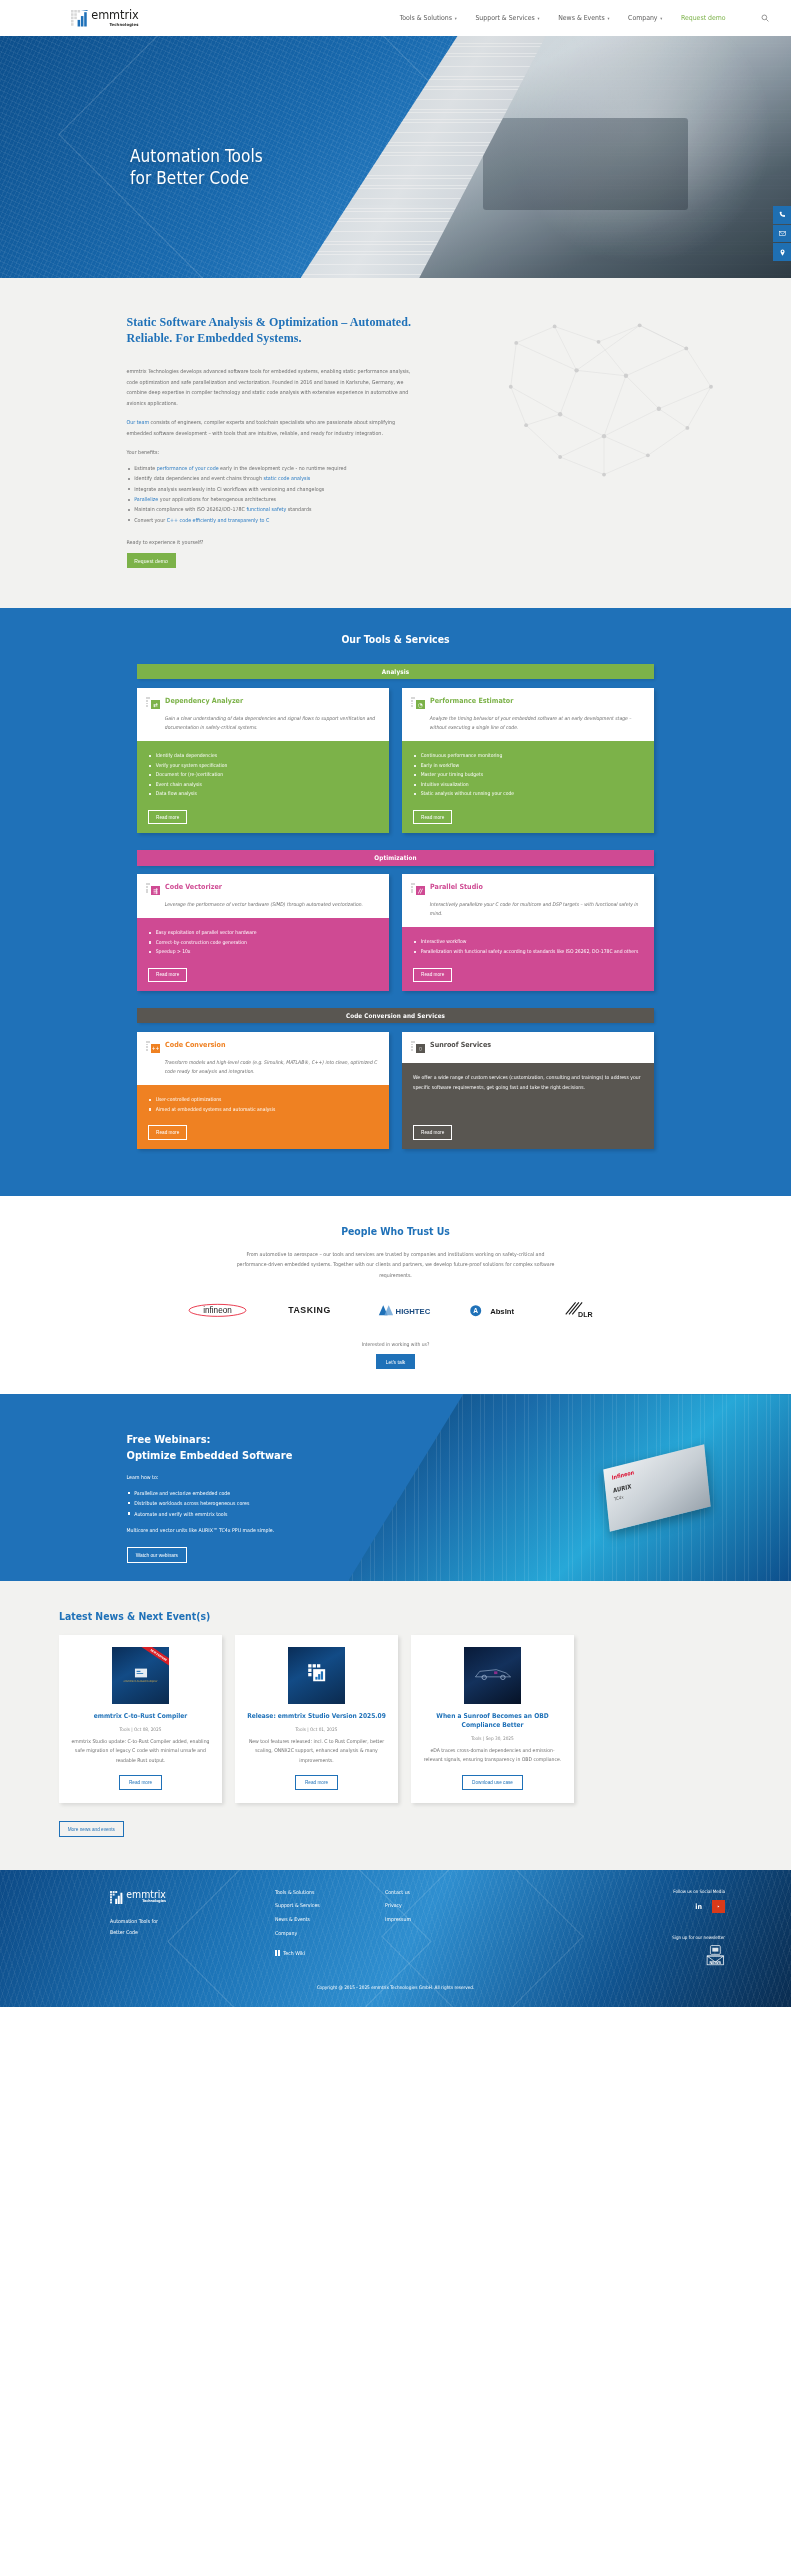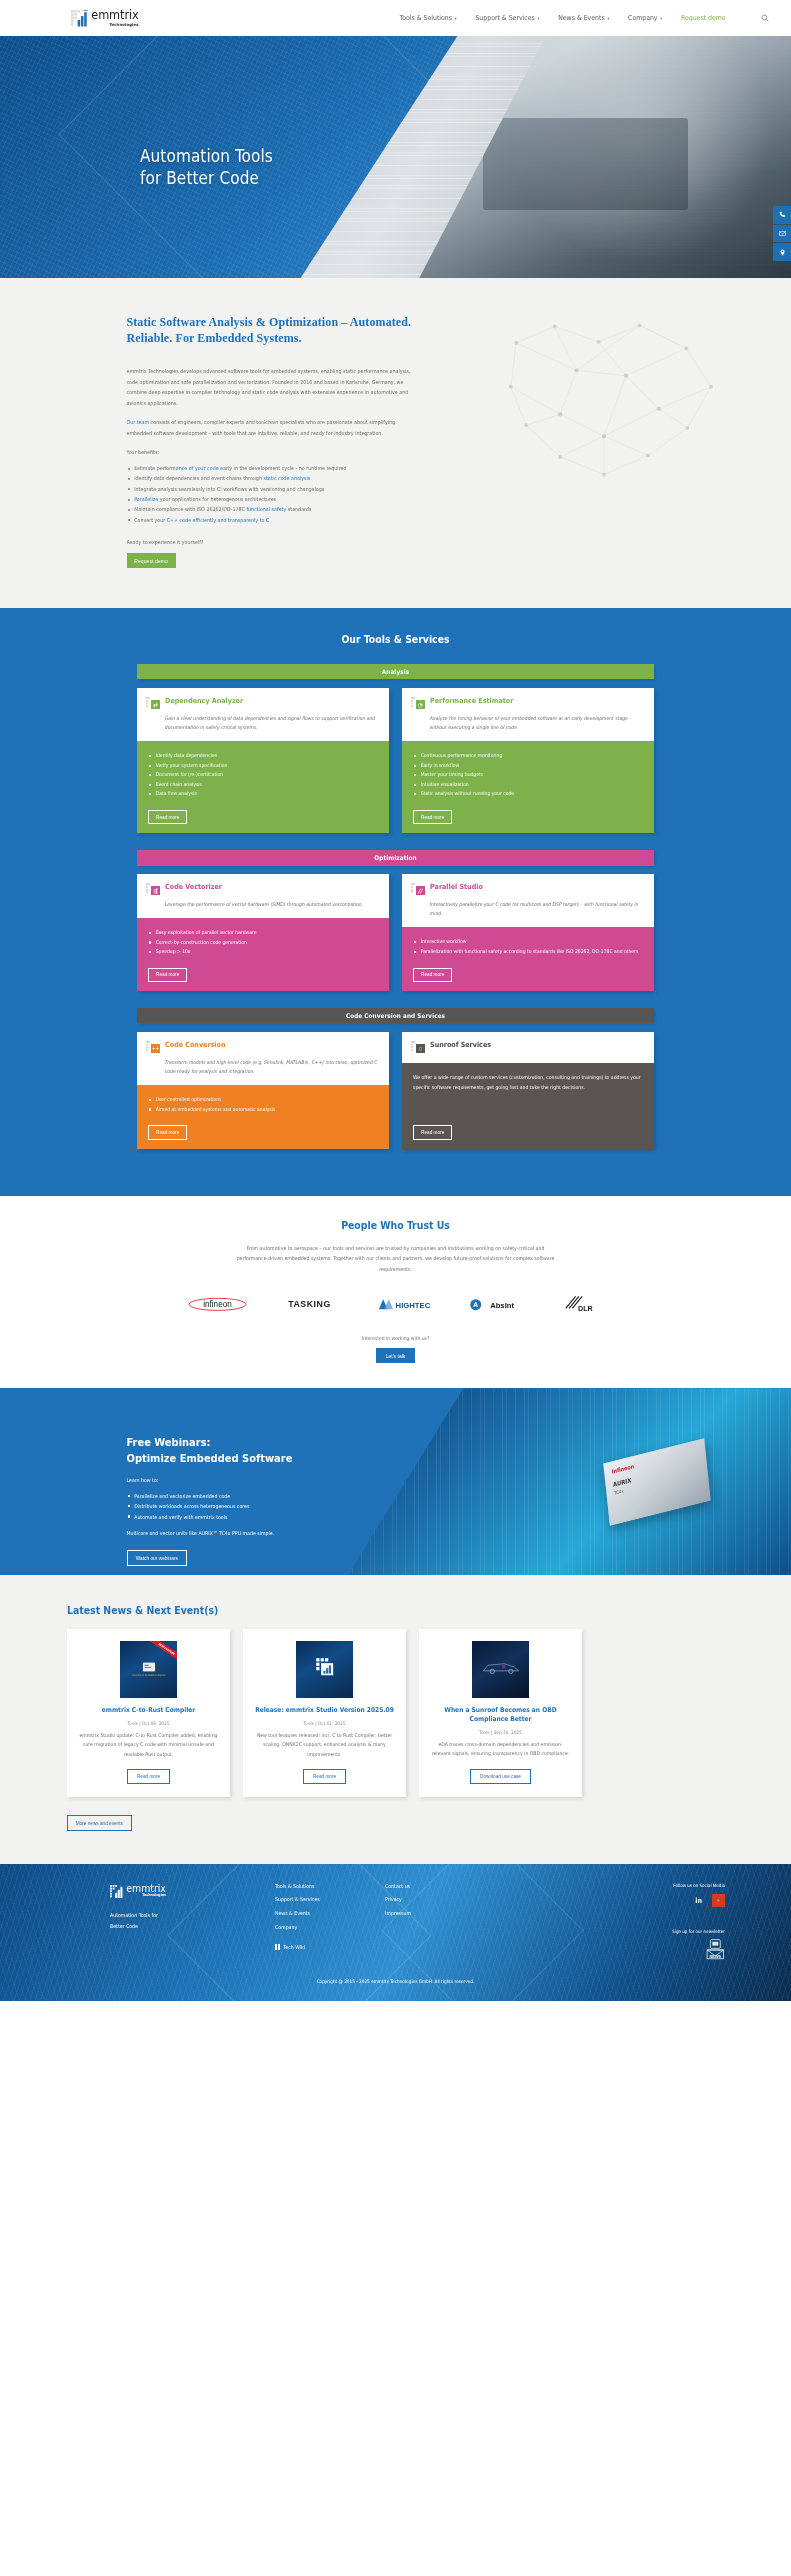--- a/index.html
+++ b/index.html
@@ -35,21 +35,21 @@
     clip-path:polygon(32% 0,100% 0,100% 100%,0 100%);}
   .hero-photo{position:absolute;top:0;right:0;width:50%;height:100%;
     background:
       radial-gradient(circle at 62% 40%, rgba(255,255,255,.35), rgba(255,255,255,0) 46%),
       linear-gradient(155deg,#d8dee3 0%,#cdd5da 22%,#8d9aa4 48%,#4c5b66 74%,#2b3840 100%);
     clip-path:polygon(38% 0,100% 0,100% 100%,6% 100%);opacity:.96;}
   .hero-photo:after{content:"";position:absolute;left:22%;top:34%;width:52%;height:38%;
     background:linear-gradient(160deg,#5b6a76,#313d46);border-radius:3.3px;opacity:.55;}
   .hero-shape{position:absolute;left:14%;top:-12%;width:46%;height:124%;
     border:1.1px solid rgba(255,255,255,.16);transform:rotate(45deg);}
-  .hero-title{position:absolute;left:140px;top:110px;color:#fff;font-size:17px;line-height:1.28;font-weight:400;letter-spacing:0.1px;text-shadow:0 1.1px 5.5px rgba(0,0,0,.22);}
+  .hero-title{position:absolute;left:130px;top:110px;color:#fff;font-size:17px;line-height:1.28;font-weight:400;letter-spacing:0.1px;text-shadow:0 1.1px 5.5px rgba(0,0,0,.22);}
   .side-tabs{position:absolute;right:0;top:170px;z-index:30;display:flex;flex-direction:column;gap:1.1px;}
   .side-tab{width:17.6px;height:17.6px;background:#1f6fb2;display:flex;align-items:center;justify-content:center;cursor:pointer;}
   .side-tab svg{display:block;}
 
   
   .intro{background:#f2f2f0;padding:37px 0 40px;position:relative;}
   .wrap{width:648px;margin:0 auto;position:relative;}
   .intro-grid{display:flex;gap:22px;}
   .intro-left{width:341px;padding-left:55px;}
   h2.blue{color:#1f71b8;font-size:12px;line-height:1.33;font-weight:700;margin-bottom:19px;letter-spacing:0.1px;font-family:Liberation Serif, serif;}
@@ -83,50 +83,50 @@
   .card-body{flex:1;padding:10px 11px 8.8px 11px;display:flex;flex-direction:column;}
   .card-body ul{list-style:none;margin:0 0 auto;}
   .card-body li{color:#fff;font-size:5px;line-height:1.9;padding-left:7.7px;position:relative;}
   .card-body li:before{content:"";position:absolute;left:0.5px;top:3.8px;width:2.2px;height:2.2px;background:rgba(255,255,255,.85);}
   .card-body p{color:#fff;font-size:5.1px;line-height:1.9;margin-bottom:auto;}
   .btn-out{display:inline-block;border:0.5px solid #fff;color:#fff;background:transparent;font-size:4.7px;padding:3.8px 7.1px;margin-top:11px;align-self:flex-start;cursor:pointer;}
   .bg-green{background:#7cb249;} .bg-pink{background:#cf4a93;} .bg-orange{background:#ef8122;} .bg-grey{background:#595651;}
   .t-green{color:#7cb249;} .t-pink{color:#cf4a93;} .t-orange{color:#ef8122;} .t-grey{color:#4c4a47;}
 
   
-  .trust{background:#fff;padding:23px 0 25px;text-align:center;}
+  .trust{background:#fff;padding:29px 0 25px;text-align:center;}
   .trust h2{color:#1f71b8;font-size:10.4px;font-weight:700;margin-bottom:12px;}
   .trust p{font-size:5.2px;line-height:2.0;color:#6e6e6e;width:330px;margin:0 auto 18.7px;}
   .logos{display:flex;align-items:center;justify-content:center;gap:34px;margin-bottom:18.7px;}
   .logo-item{height:23px;display:flex;align-items:center;justify-content:center;}
   .trust .note{font-size:5px;color:#6e6e6e;margin-bottom:7.7px;}
   .btn-blue{display:inline-block;background:#1f71b8;color:#fff;font-size:5px;padding:4.4px 10px;border:none;cursor:pointer;}
 
   
   .webinar{position:relative;height:187px;background:#1f71b8;overflow:hidden;}
   .web-diag{position:absolute;top:0;right:0;width:56%;height:100%;
     background:
       repeating-linear-gradient(90deg, rgba(255,255,255,.09) 0 0.5px, rgba(255,255,255,0) 0.5px 4.4px),
       linear-gradient(135deg,#0a3f72 0%,#1a6aa8 30%,#27a8d8 62%,#0d4e8b 100%);
     clip-path:polygon(26% 0,100% 0,100% 100%,0 100%);}
   .chip{position:absolute;right:82px;top:63px;width:104px;height:62px;transform:rotate(-14deg) skewX(-8deg);
     background:linear-gradient(150deg,#eef1f3,#c7ced4 55%,#9aa4ad);box-shadow:0 4.4px 12px rgba(0,0,0,.35);}
   .chip span{position:absolute;left:7.7px;top:18.7px;font-size:6px;color:#333;font-weight:700;}
   .chip em{position:absolute;left:7.7px;top:29px;font-size:4.4px;color:#555;font-style:normal;}
   .chip .ifx{position:absolute;left:7.7px;top:7.1px;font-size:5.5px;color:#db0b2e;font-weight:700;}
-  .web-inner{position:relative;z-index:5;width:648px;margin:16px auto;padding:31px 0 0 55px;color:#fff;}
+  .web-inner{position:relative;z-index:5;width:648px;margin:7px auto;padding:31px 0 0 55px;color:#fff;}
   .web-inner h2{font-size:11px;line-height:1.4;font-weight:700;margin-bottom:10px;}
   .web-inner p{font-size:5.2px;line-height:1.9;margin-bottom:5.5px;}
   .web-inner ul{list-style:none;margin:0 0 7.7px 0;}
   .web-inner li{font-size:5.2px;line-height:1.95;padding-left:7.7px;position:relative;}
   .web-inner li:before{content:"";position:absolute;left:1.1px;top:3.8px;width:2.2px;height:2.2px;background:#fff;}
   .btn-outw{display:inline-block;border:0.5px solid #fff;color:#fff;background:transparent;font-size:4.8px;padding:4.4px 8.2px;margin-top:5.5px;cursor:pointer;}
 
   
-  .news{background:#f2f2f0;padding:29px 12px 33px;}
+  .news{background:#f2f2f0;padding:29px 4px 33px;}
   .news h2{color:#1f71b8;font-size:10.4px;font-weight:700;margin:0 0 13px 55px;}
   .newsrow{display:flex;gap:13px;margin-left:55px;}
   .ncard{width:163px;background:#fff;box-shadow:1.6px 1.6px 3.8px rgba(0,0,0,.11);padding:12px 12px 13px;text-align:center;display:flex;flex-direction:column;}
   .nthumb{width:57px;height:57px;margin:0 auto 7.7px;position:relative;overflow:hidden;
     background:linear-gradient(150deg,#0a2d57,#124b86 40%,#0b2a4e 100%);}
   .nthumb .ribbon{position:absolute;right:-8.8px;top:4.4px;background:#d81f26;color:#fff;font-size:2.7px;padding:1.1px 10px;transform:rotate(34deg);font-weight:700;}
   .nthumb .cap{position:absolute;left:0;right:0;bottom:21px;font-size:2.7px;color:#e8b84a;text-align:center;}
   .nthumb .glyph{position:absolute;left:50%;top:46%;transform:translate(-50%,-50%);}
   .ncard h3{font-size:6.6px;color:#1f71b8;font-weight:700;line-height:1.35;margin-bottom:6.6px;}
   .nmeta{font-size:4.7px;color:#8b8b8b;margin-bottom:4.4px;}

